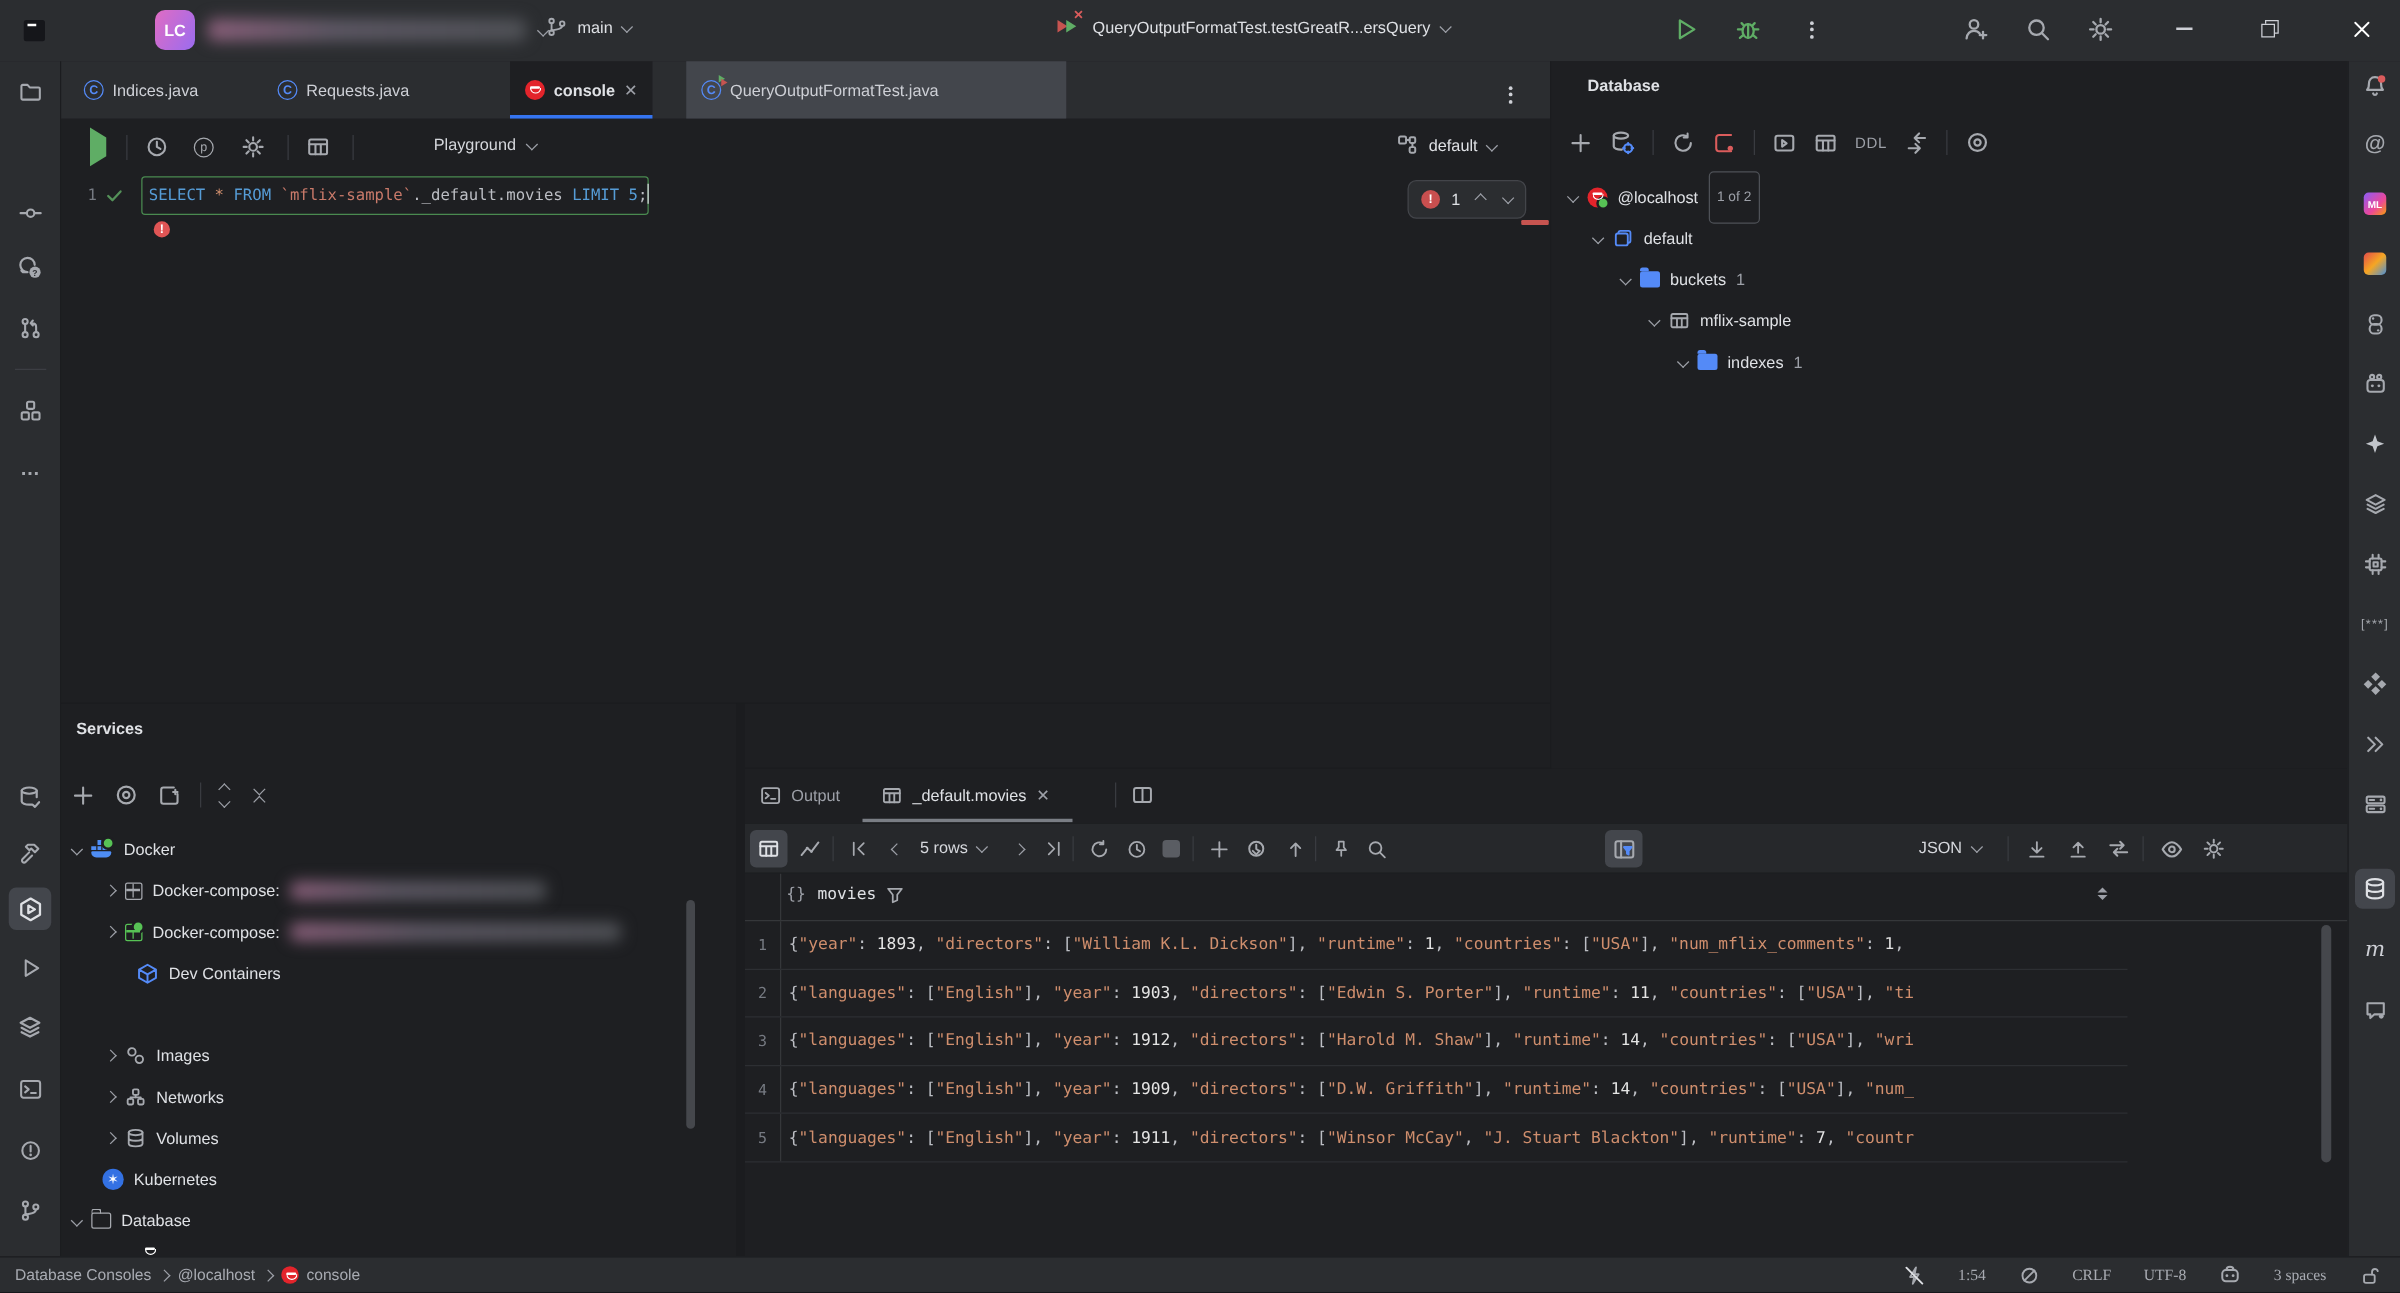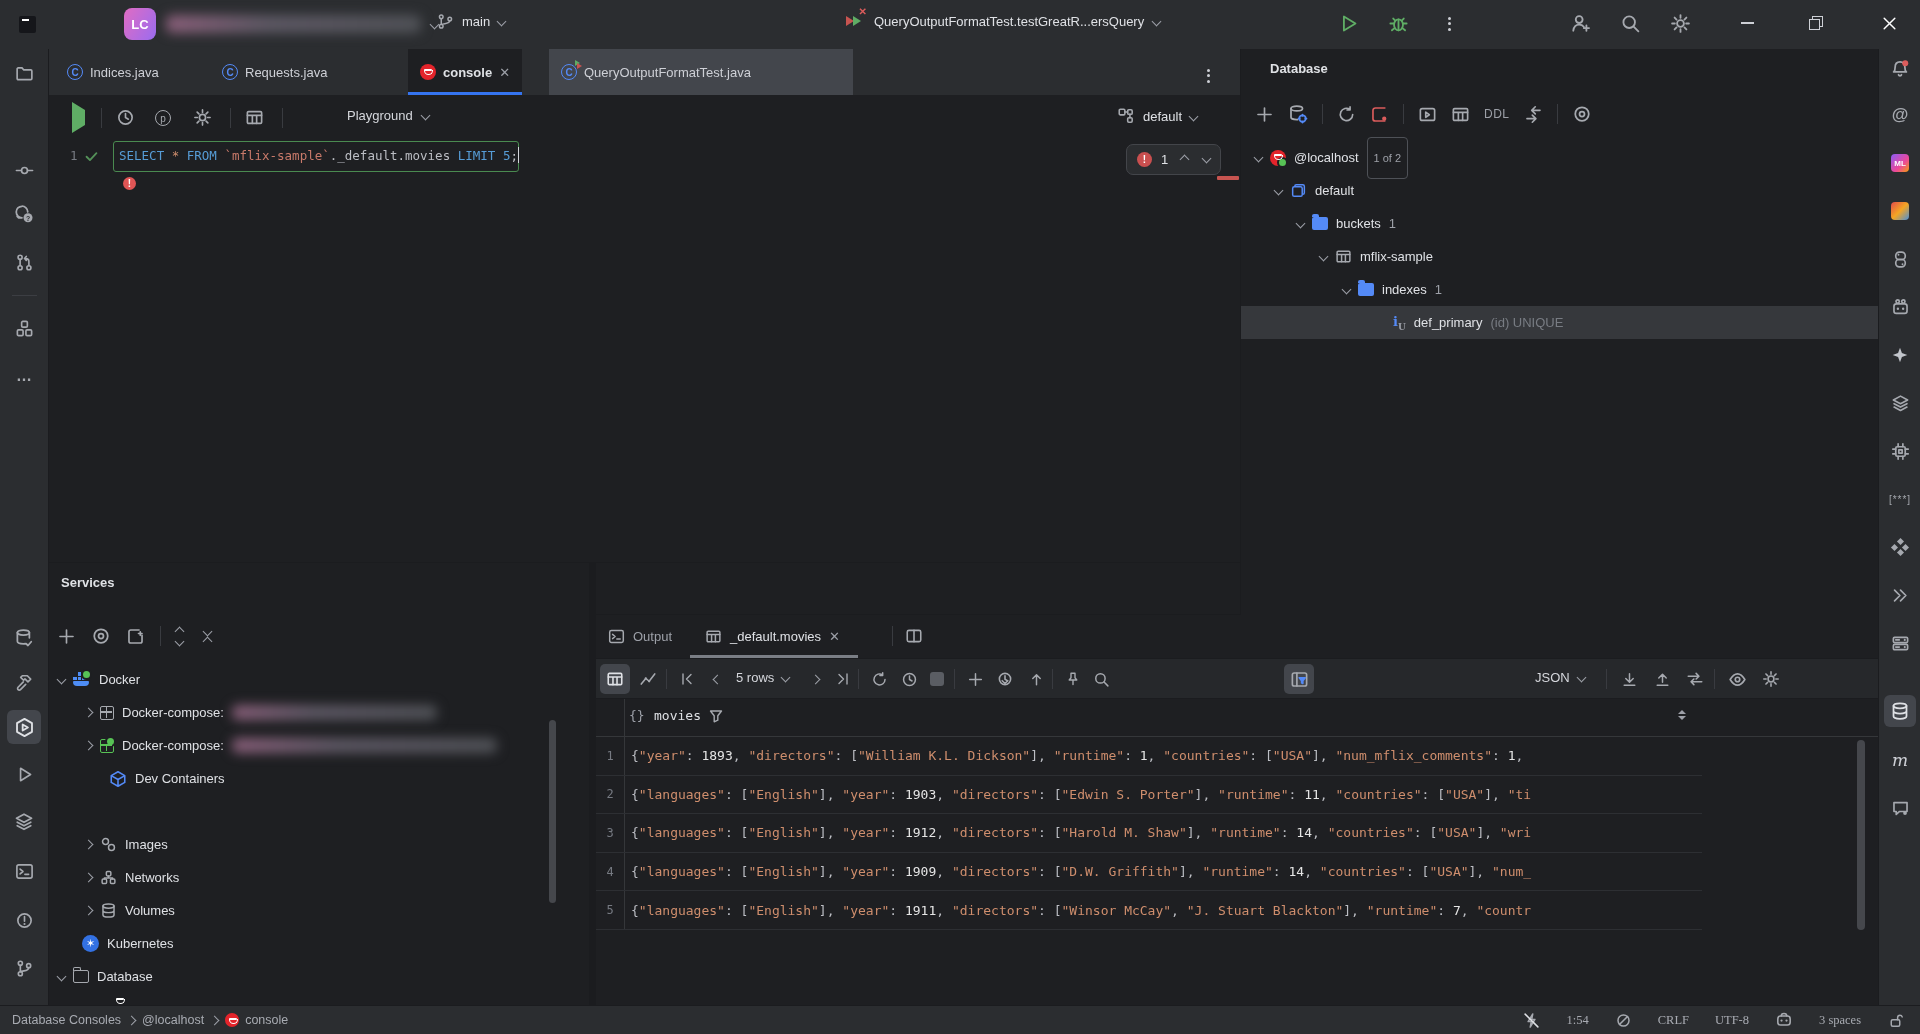--- a/index.html
+++ b/index.html
@@ -450,25 +450,20 @@
           <rect x="2" y="3" width="12" height="10" rx="1"></rect>
           <path d="M2 6.2h12 M6.2 6.2V13 M9.8 6.2V13"></path>
         </svg>
       <span>mflix-sample</span>
     </div>
     <div class="trow" style="top:224px">
       <span class="cv" style="margin-left:102px"></span>
       <span class="bfolder"></span>
       <span>indexes</span>
       <span class="sec">1</span>
-    </div>
-    <div class="trow sel" style="top:257px">
-      <span class="idxicon" style="margin-left:152px">i<sub>U</sub></span>
-      <span>def_primary</span>
-      <span style="color:#787c83">(id) UNIQUE</span>
     </div>
   </aside>
 
   <aside id="services" class="a">
     <div class="a" style="left:12px;top:12px;font-weight:bold">Services</div>
     <div class="a row" style="left:8px;top:58px;gap:15px;height:30px">
       <svg class="sic" width="19" height="19" viewBox="0 0 16 16">
           <path d="M8 2.5v11 M2.5 8h11"></path>
         </svg>
       <svg class="sic" width="20" height="20" viewBox="0 0 16 16">

